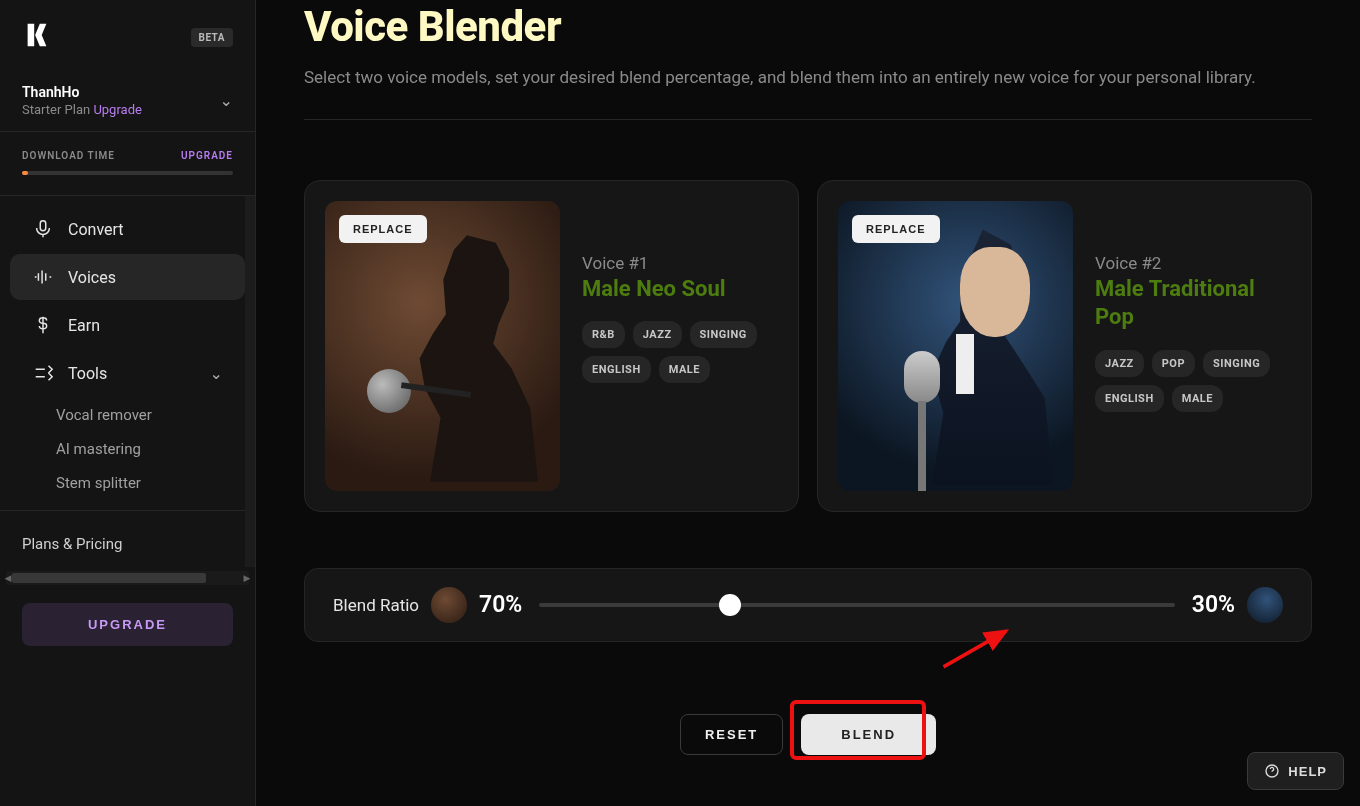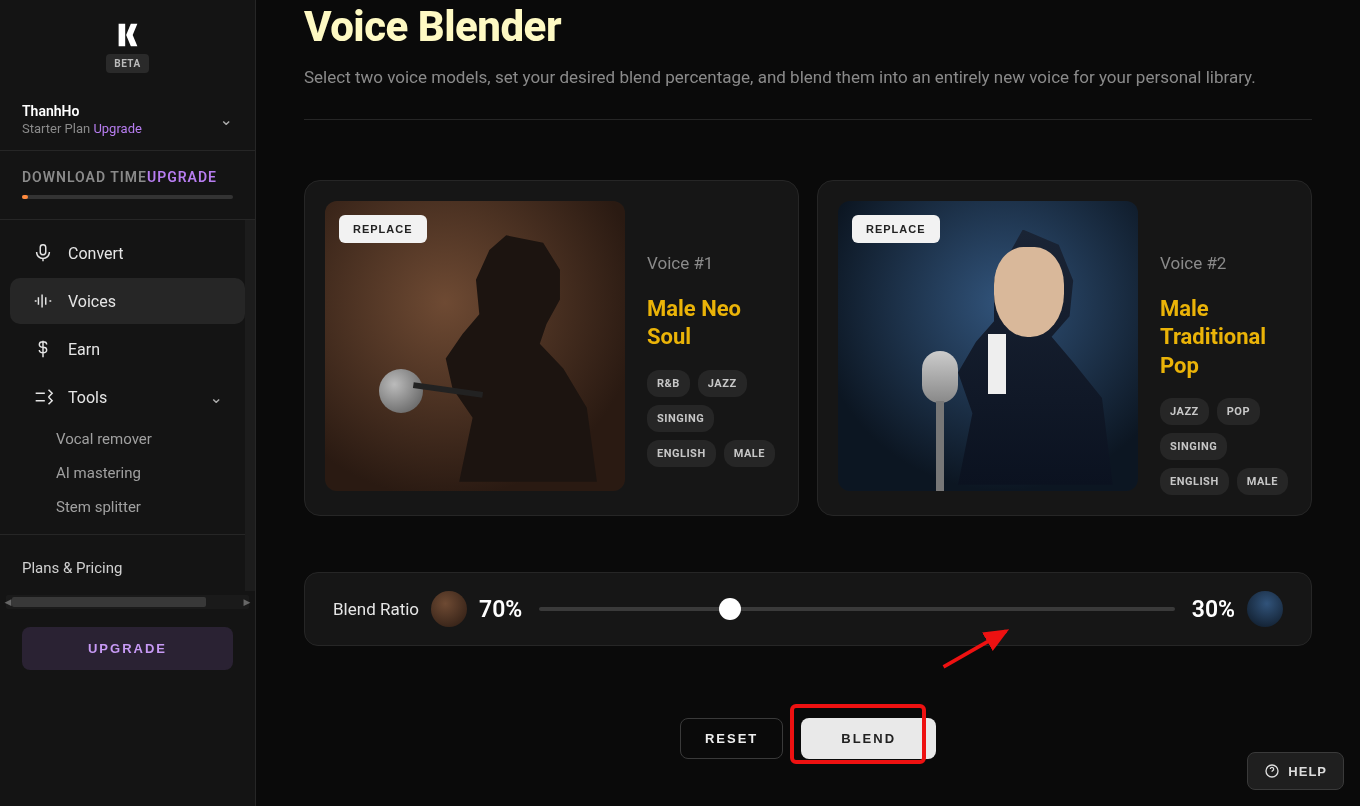--- a/index.html
+++ b/index.html
@@ -19,21 +19,20 @@
     display: flex;
     flex-direction: column;
     padding: 20px 0;
     position: relative;
   }
   .sidebar-top {
     padding: 0 22px 16px;
     display: flex;
     align-items: center;
     justify-content: space-between;
-    flex-direction: column;
   }
   .logo svg { width: 30px; height: 30px; fill: #fff; }
   .beta-badge {
     background: #2a2a2a;
     color: #bbb;
     font-size: 10px;
     font-weight: 700;
     letter-spacing: 0.5px;
     padding: 4px 8px;
     border-radius: 4px;
@@ -46,22 +45,22 @@
     border-bottom: 1px solid #262626;
     cursor: pointer;
   }
   .user-name { font-weight: 600; font-size: 14px; color: #fff; }
   .user-plan { font-size: 13px; color: #8a8a8a; margin-top: 2px; }
   .user-plan .upgrade-link { color: #b77df0; }
   .chevron { color: #aaa; font-size: 16px; }
   .dl-row {
     padding: 18px 22px 10px;
     display: flex;
-    justify-content: flex-start;
-    font-size: 14px;
+    justify-content: space-between;
+    font-size: 10px;
     letter-spacing: 1px;
     font-weight: 600;
   }
   .dl-label { color: #8a8a8a; }
   .dl-upgrade { color: #b77df0; cursor: pointer; }
   .dl-bar {
     margin: 0 22px 8px;
     height: 4px;
     background: #333;
     border-radius: 2px;
@@ -167,21 +166,21 @@
     background: #161616;
     border: 1px solid #262626;
     border-radius: 16px;
     display: flex;
     padding: 20px;
     gap: 22px;
     position: relative;
     min-height: 320px;
   }
   .card-img {
-    width: 300px;
+    width: 235px;
     height: 290px;
     border-radius: 12px;
     position: relative;
     overflow: hidden;
   }
   .card:nth-child(1) .card-img { background: radial-gradient(circle at 40% 35%, #6e4a33, #2a1a12 75%); }
   .card:nth-child(2) .card-img { background: radial-gradient(circle at 55% 35%, #31537a, #0c1622 75%); }
   .silhouette1 {
     position:absolute; left:38%; top:12%; width:56%; height:85%;
     background: #1c1410;
@@ -218,21 +217,21 @@
     border: none;
     border-radius: 6px;
     padding: 8px 14px;
     font-size: 11px;
     font-weight: 700;
     letter-spacing: 1px;
     cursor: pointer;
   }
   .card-info { flex: 1; padding-top: 52px; }
   .voice-num { color: #8a8a8a; font-size: 17px; }
-  .voice-name { color: #eab308; font-size: 22px; font-weight: 700; margin-top: 22px; line-height:1.3; }
+  .voice-name { color: #4d7c0f; font-size: 22px; font-weight: 700; margin-top: 2px; line-height:1.3; }
   .tags { display: flex; flex-wrap: wrap; gap: 8px; margin-top: 18px; }
   .tag {
     background: #262626;
     color: #c7c7c7;
     font-size: 11px;
     font-weight: 700;
     letter-spacing: 0.5px;
     padding: 7px 10px;
     border-radius: 12px;
   }

